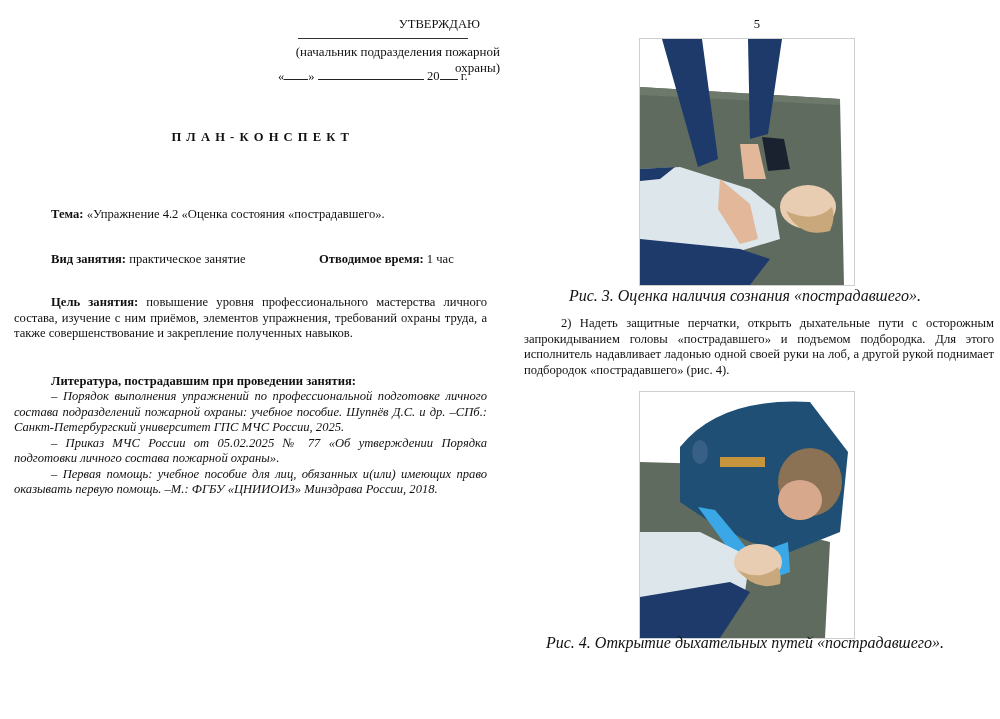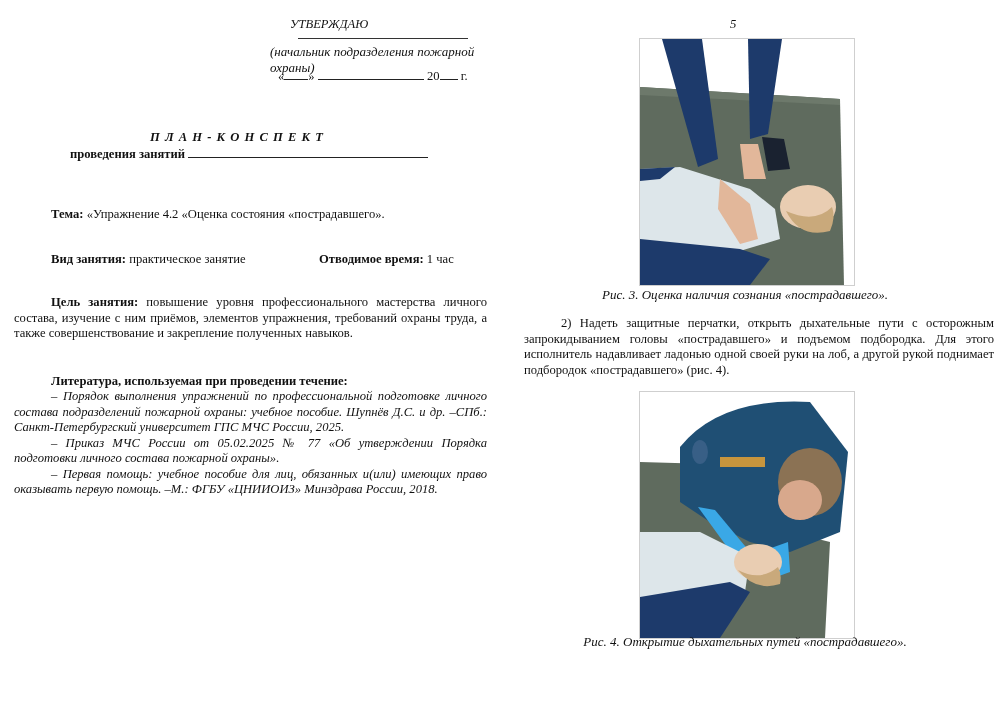--- a/index.html
+++ b/index.html
@@ -4,25 +4,25 @@
 <style>
   html, body { margin:0; padding:0; background:#fff; }
   body { width:1000px; height:719px; position:relative; overflow:hidden;
          font-family:"Liberation Serif","DejaVu Serif",serif; color:#111; }
   .page { position:absolute; top:0; height:719px; }
   .left { left:0; width:510px; }
   .right { left:510px; width:490px; }
   .abs { position:absolute; }
   .small { font-size:13px; }
   .t13 { font-size:12.6px; line-height:15.5px; }
-  .center { text-align:left;font-style:italic; }
+  .center { text-align:right; }
   .just { text-align:justify; }
   b { font-weight:bold; }
   .underline-line { display:inline-block; border-bottom:1px solid #222; vertical-align:baseline; }
-  .caption { font-style:italic; font-size:13px; text-align:center; }
+  .caption { font-style:italic; font-size:16px; text-align:center; }
   .photo { position:absolute; border:1px solid #cfcfcf; background:#fff; overflow:hidden; }
   .indent { text-indent:37px; }
   p { margin:0; }
 </style>
 </head>
 <body>
 
 <div class="page left">
 
   <div class="abs center t13" style="left:290px; top:17px; width:190px;">УТВЕРЖДАЮ</div>
@@ -31,44 +31,40 @@
   <div class="abs center small" style="left:270px; top:44px; width:230px;">(начальник подразделения пожарной охраны)</div>
 
   <div class="abs t13" style="left:278px; top:69px; width:210px; white-space:nowrap;">
     <span>«</span><span class="underline-line" style="width:24px;"></span><span>»</span>
     <span class="underline-line" style="width:106px;"></span>
     <span>20</span><span class="underline-line" style="width:18px;"></span>
     <span>г.</span>
   </div>
 
   <div class="abs center t13" style="left:150px; top:130px; width:200px; font-weight:bold; letter-spacing:1px;">П Л А Н - К О Н С П Е К Т</div>
-  <div class="abs t13" style="left:70px; top:147px; width:380px; white-space:nowrap; font-weight:bold;">
-    <span>проведения занятий</span>
-    <span class="underline-line" style="width:240px;"></span>
-  </div>
 
   <div class="abs t13" style="left:51px; top:207px; width:440px;">
     <b>Тема:</b>
     <span>«Упражнение 4.2 «Оценка состояния «пострадавшего».</span>
   </div>
 
   <div class="abs t13" style="left:51px; top:252px; width:260px;">
     <b>Вид занятия:</b>
     <span>практическое занятие</span>
   </div>
   <div class="abs t13" style="left:319px; top:252px; width:180px;">
     <b>Отводимое время:</b>
     <span>1 час</span>
   </div>
 
   <div class="abs t13 just indent" style="left:14px; top:295px; width:473px;">
     <p><b>Цель занятия:</b> <span>повышение уровня профессионального мастерства личного состава, изучение с ним приёмов, элементов упражнения, требований охраны труда, а также совершенствование и закрепление полученных навыков.</span></p>
   </div>
 
-  <div class="abs t13" style="left:51px; top:374px; width:440px; font-weight:bold;">Литература, используемая при проведении течение:</div>
+  <div class="abs t13" style="left:51px; top:374px; width:440px; font-weight:bold;">Литература, пострадавшим при проведении занятия:</div>
 
   <div class="abs t13 just" style="left:14px; top:389px; width:473px;font-style:italic;">
     <p class="indent">– Порядок выполнения упражнений по профессиональной подготовке личного состава подразделений пожарной охраны: учебное пособие. Шупнёв Д.С. и др. –СПб.: Санкт-Петербургский университет ГПС МЧС России, 2025.</p>
     <p class="indent">– Приказ МЧС России от 05.02.2025 № 77 «Об утверждении Порядка подготовки личного состава пожарной охраны».</p>
     <p class="indent">– Первая помощь: учебное пособие для лиц, обязанных и(или) имеющих право оказывать первую помощь. –М.: ФГБУ «ЦНИИОИЗ» Минздрава России, 2018.</p>
   </div>
 </div>
 
 <div class="page right">
 

